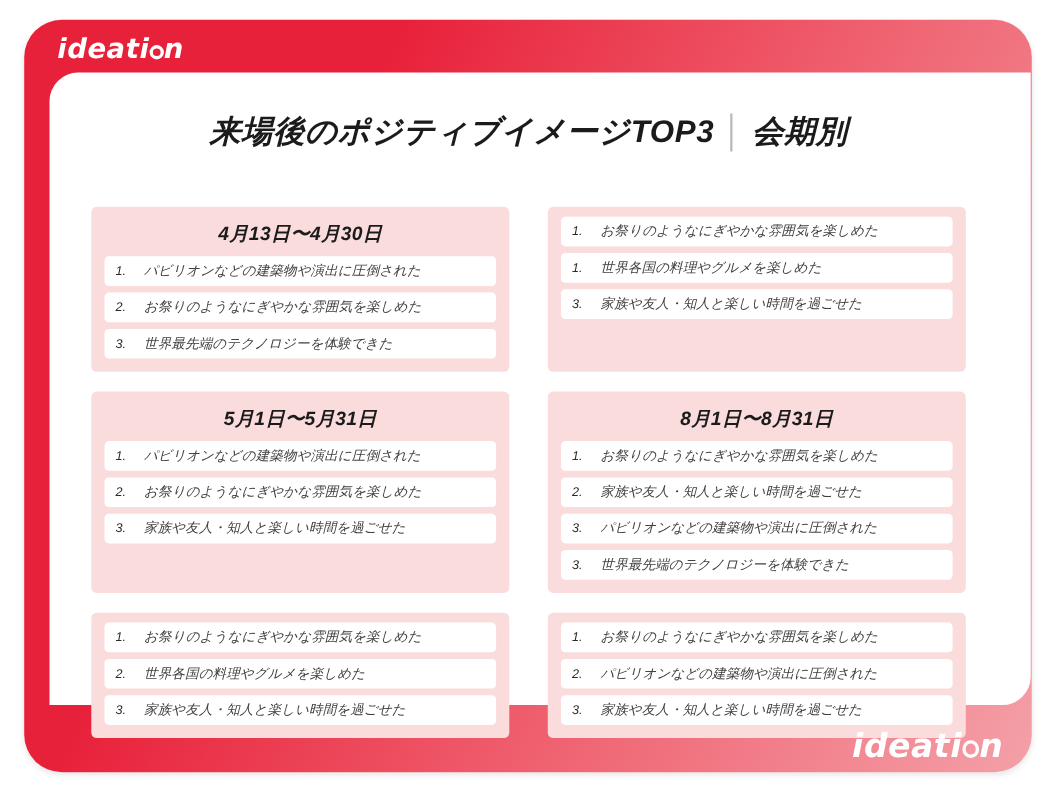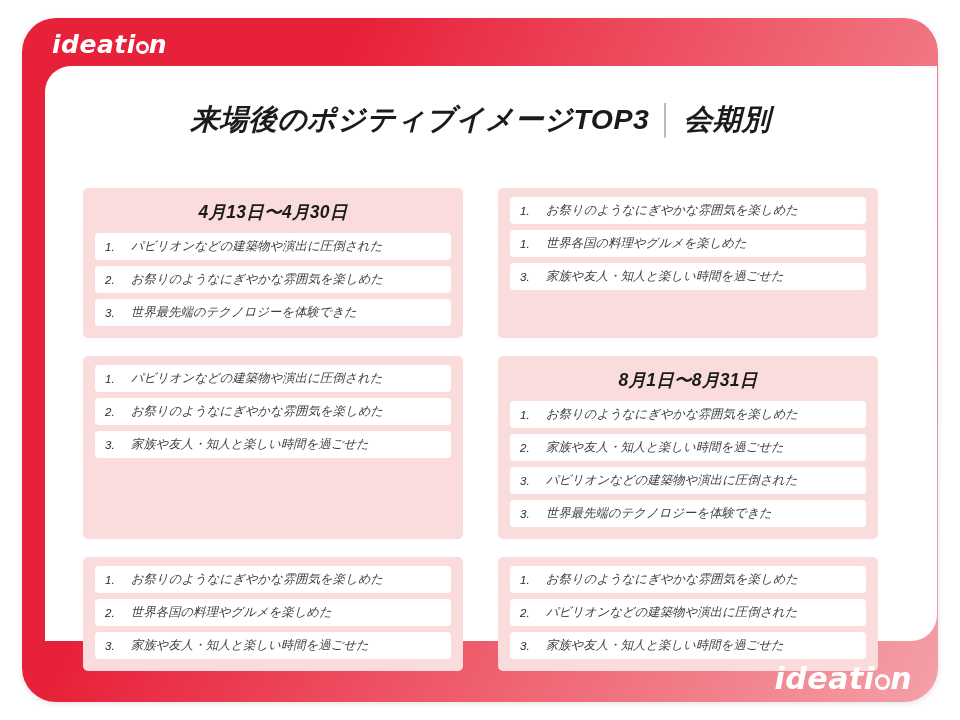--- a/index.html
+++ b/index.html
@@ -191,20 +191,21 @@
           <span class="rank">1.</span>
           <span class="item-text">世界各国の料理やグルメを楽しめた</span>
         </div>
         <div class="row">
           <span class="rank">3.</span>
           <span class="item-text">家族や友人・知人と楽しい時間を過ごせた</span>
         </div>
       </div>
 
       <div class="block">
+        <div class="block-title">5月1日〜5月31日</div>
         <div class="row">
           <span class="rank">1.</span>
           <span class="item-text">パビリオンなどの建築物や演出に圧倒された</span>
         </div>
         <div class="row">
           <span class="rank">2.</span>
           <span class="item-text">お祭りのようなにぎやかな雰囲気を楽しめた</span>
         </div>
         <div class="row">
           <span class="rank">3.</span>

